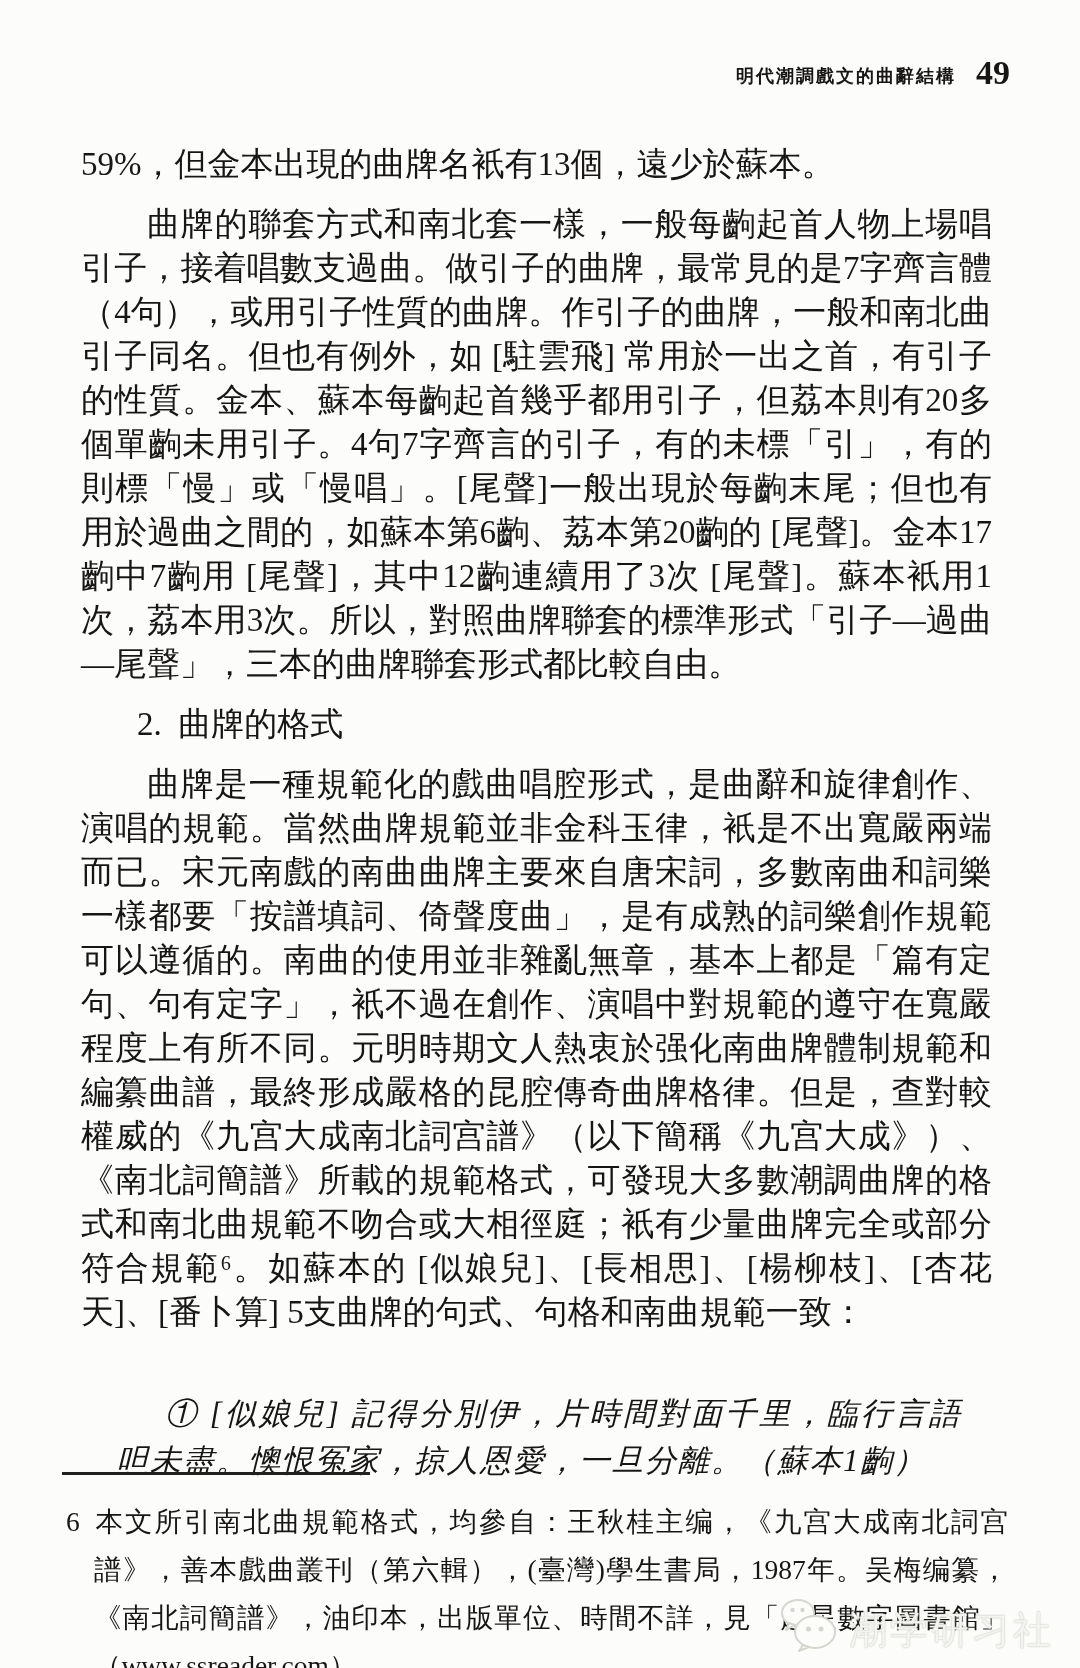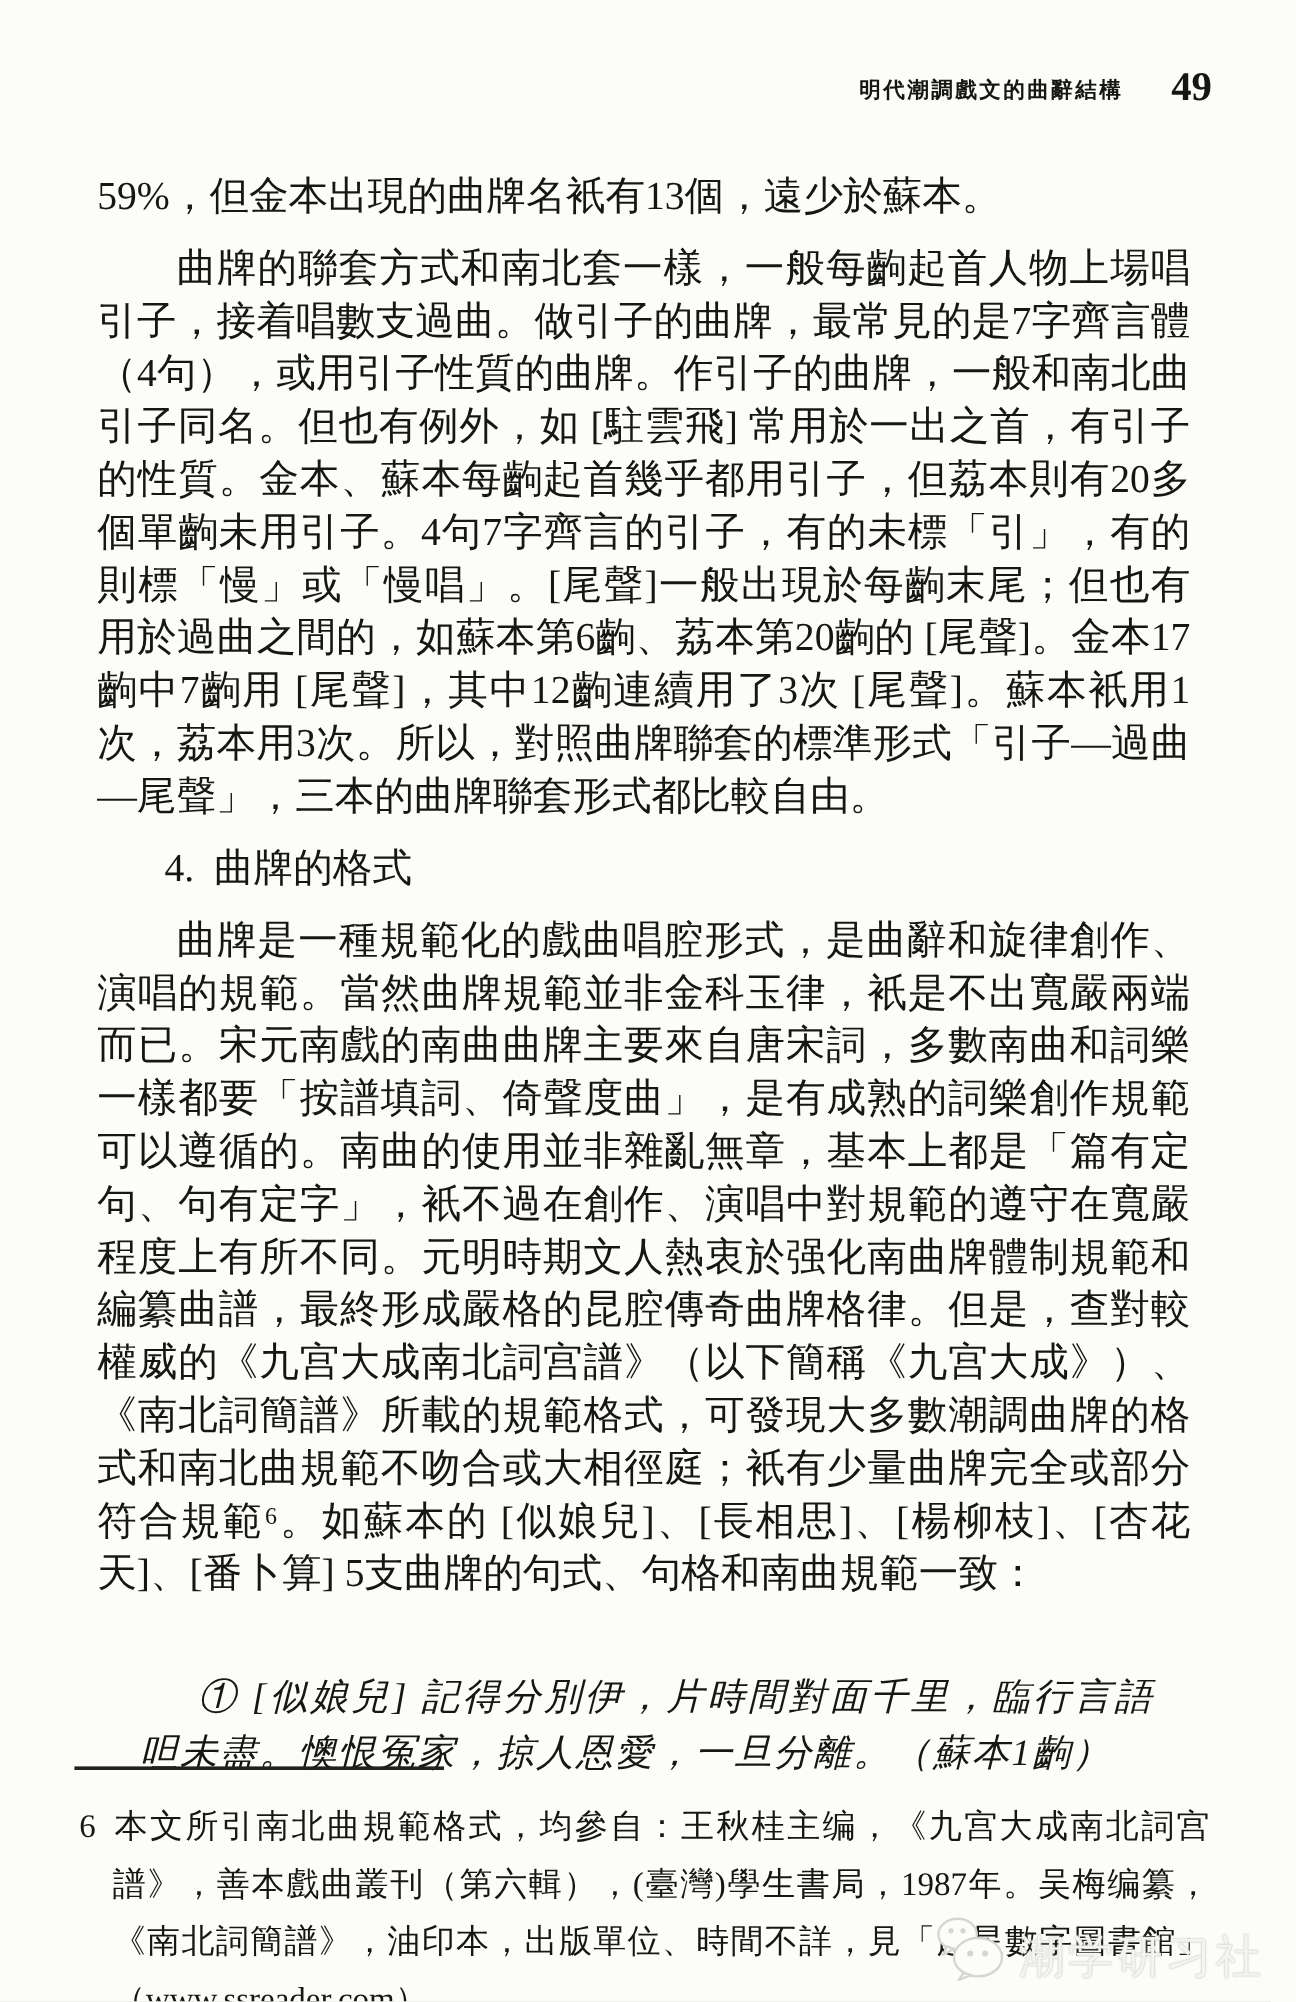--- a/index.html
+++ b/index.html
@@ -22,21 +22,21 @@
     white-space: nowrap;
   }
   .running-title {
     font-size: 18px;
     letter-spacing: 2px;
     font-weight: 600;
   }
   .page-number {
     font-size: 34px;
     font-weight: 700;
-    margin-left: 36px;
+    margin-left: 16px;
     vertical-align: -2px;
   }
   .body-text {
     position: absolute;
     top: 126px;
     left: 65px;
     width: 943px;
     font-size: 33px;
     line-height: 44px;
     text-align: justify;
@@ -97,21 +97,21 @@
 <div class="page">
 
   <div class="header">
     <span class="running-title">明代潮調戲文的曲辭結構</span>
     <span class="page-number">49</span>
   </div>
 
   <div class="body-text">
     <p class="para">59%，但金本出現的曲牌名衹有13個，遠少於蘇本。</p>
     <p class="para indent">曲牌的聯套方式和南北套一樣，一般每齣起首人物上場唱引子，接着唱數支過曲。做引子的曲牌，最常見的是7字齊言體（4句），或用引子性質的曲牌。作引子的曲牌，一般和南北曲引子同名。但也有例外，如 [駐雲飛] 常用於一出之首，有引子的性質。金本、蘇本每齣起首幾乎都用引子，但荔本則有20多個單齣未用引子。4句7字齊言的引子，有的未標「引」，有的則標「慢」或「慢唱」。[尾聲]一般出現於每齣末尾；但也有用於過曲之間的，如蘇本第6齣、荔本第20齣的 [尾聲]。金本17齣中7齣用 [尾聲]，其中12齣連續用了3次 [尾聲]。蘇本衹用1次，荔本用3次。所以，對照曲牌聯套的標準形式「引子—過曲—尾聲」，三本的曲牌聯套形式都比較自由。</p>
-    <p class="para heading">4. 曲牌的格式</p>
+    <p class="para heading">2. 曲牌的格式</p>
     <p class="para indent">曲牌是一種規範化的戲曲唱腔形式，是曲辭和旋律創作、演唱的規範。當然曲牌規範並非金科玉律，衹是不出寬嚴兩端而已。宋元南戲的南曲曲牌主要來自唐宋詞，多數南曲和詞樂一樣都要「按譜填詞、倚聲度曲」，是有成熟的詞樂創作規範可以遵循的。南曲的使用並非雜亂無章，基本上都是「篇有定句、句有定字」，衹不過在創作、演唱中對規範的遵守在寬嚴程度上有所不同。元明時期文人熱衷於强化南曲牌體制規範和編纂曲譜，最終形成嚴格的昆腔傳奇曲牌格律。但是，查對較權威的《九宫大成南北詞宫譜》（以下簡稱《九宫大成》）、《南北詞簡譜》所載的規範格式，可發現大多數潮調曲牌的格式和南北曲規範不吻合或大相徑庭；衹有少量曲牌完全或部分符合規範⁶。如蘇本的 [似娘兒]、[長相思]、[楊柳枝]、[杏花天]、[番卜算] 5支曲牌的句式、句格和南曲規範一致：</p>
     <div class="quote">① [似娘兒] 記得分別伊，片時間對面千里，臨行言語呾未盡。懊恨冤家，掠人恩愛，一旦分離。（蘇本1齣）</div>
   </div>
 
   <div class="footnote-rule"></div>
 
   <div class="footnote">6 本文所引南北曲規範格式，均參自：王秋桂主编，《九宫大成南北詞宫譜》，善本戲曲叢刊（第六輯），(臺灣)學生書局，1987年。吴梅编纂，《南北詞簡譜》，油印本，出版單位、時間不詳，見「超星數字圖書館」（www.ssreader.com）。</div>
 
   <div class="watermark">
     <span>

